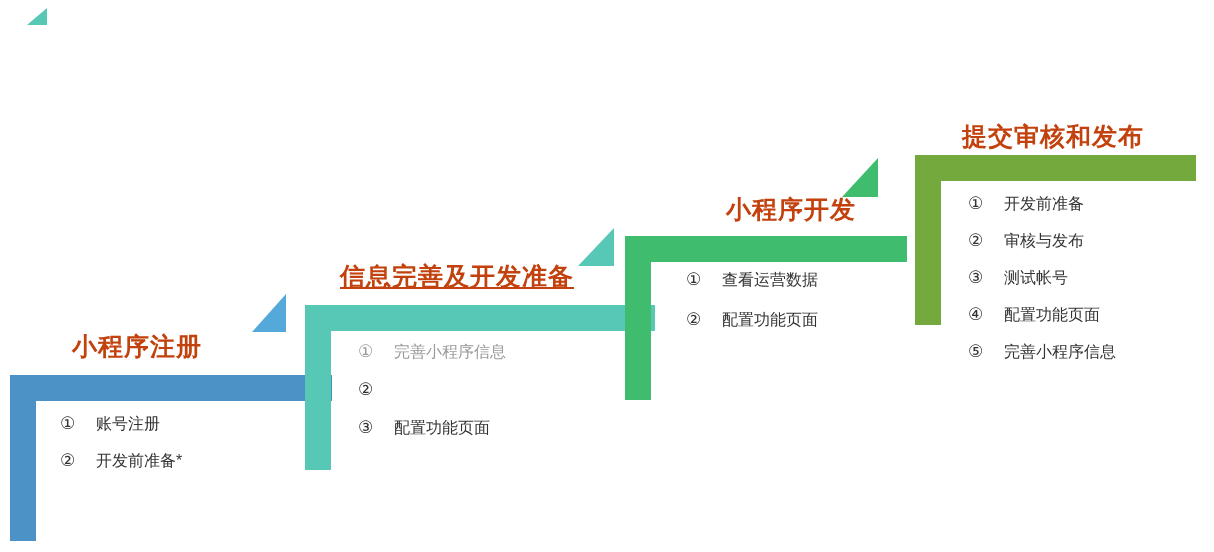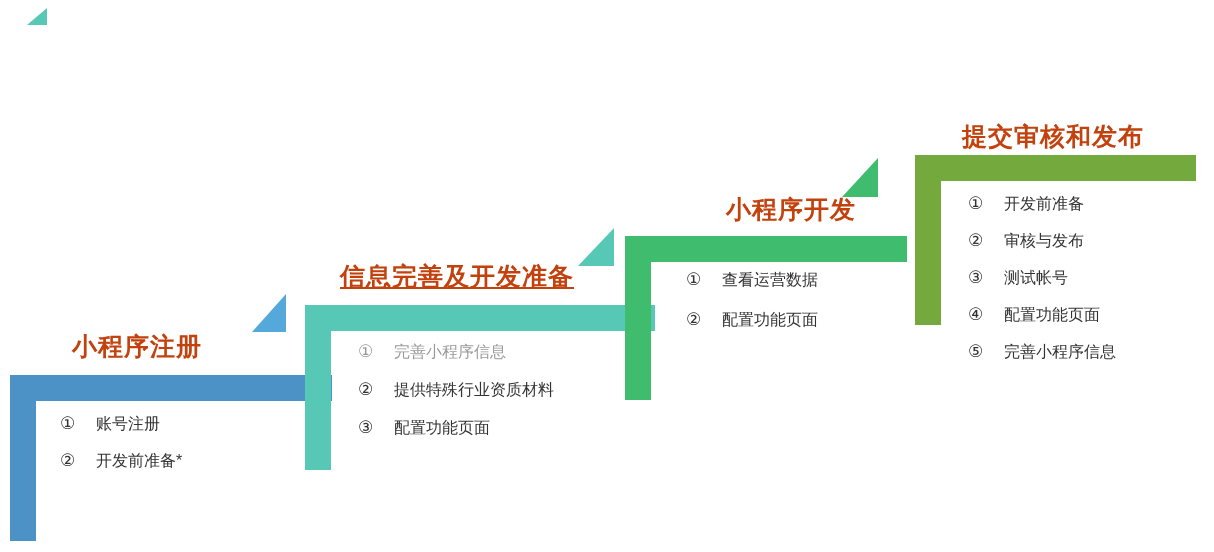--- a/index.html
+++ b/index.html
@@ -116,21 +116,20 @@
     <div class="tri tri-2" style="background-color: rgb(88, 200, 182);"></div>
     <div class="bar hbar-2" style="background-color: rgb(88, 200, 182);"></div>
     <div class="bar vbar-2" style="background-color: rgb(88, 200, 182);"></div>
     <ul class="items items-2">
       <li class="item muted">
         <span class="num">①</span>
         <span class="label">完善小程序信息</span>
       </li>
       <li class="item">
         <span class="num">②</span>
-        <span class="label">提供特殊行业资质材料</span>
       </li>
       <li class="item">
         <span class="num">③</span>
         <span class="label">配置功能页面</span>
       </li>
     </ul>
   </section>
 
   <section>
     <h2 class="step-title title-3">小程序开发</h2>

